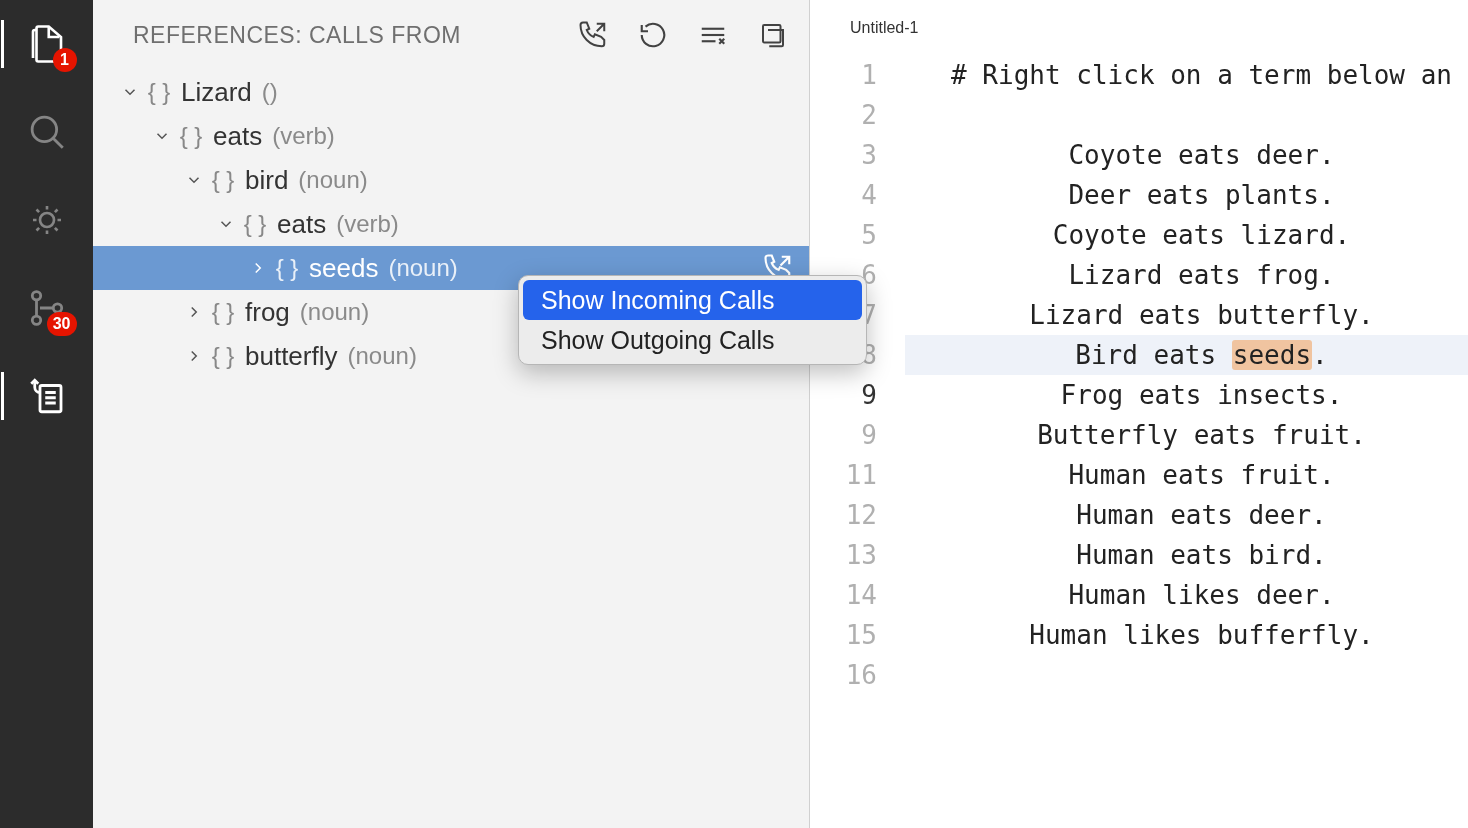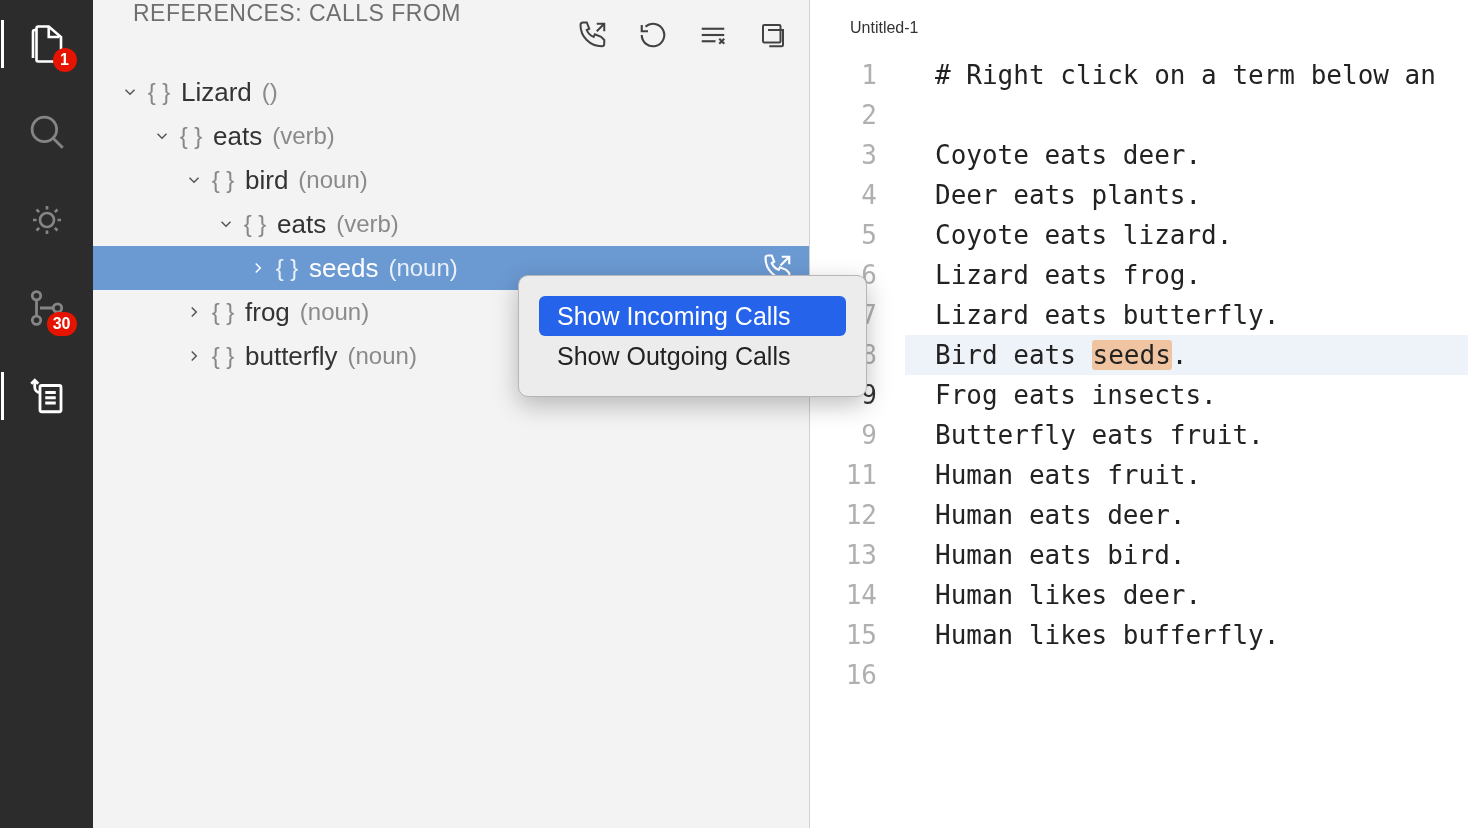--- a/index.html
+++ b/index.html
@@ -9,52 +9,52 @@
   
   .activity-bar { width: 93px; height: 100%; background: #2c2c2c; display: flex; flex-direction: column; align-items: center; padding-top: 20px; gap: 40px; }
   .activity-item { position: relative; width: 48px; height: 48px; display: flex; align-items: center; justify-content: center; color: #858585; cursor: pointer; }
   .activity-item.active { color: #fff; }
   .activity-item.active::before { content:""; position:absolute; left:-22px; top:0; bottom:0; width:3px; background:#fff; }
   .activity-item svg { width: 42px; height: 42px; }
   .badge { position: absolute; bottom: -4px; right: -6px; min-width: 24px; height: 24px; padding: 0 6px; border-radius: 12px; background: #e51400; color: #fff; font-size: 16px; font-weight: 600; display: flex; align-items: center; justify-content: center; }
 
   
   .ref-panel { width: 717px; height: 100%; background: #f3f3f3; border-right: 1px solid #d0d0d0; display: flex; flex-direction: column; position: relative; }
-  .ref-header { height: 70px; display: flex; padding: 0 18px 0 40px; }
+  .ref-header { height: 70px; display: flex; align-items: center; padding: 0 18px 0 40px; }
   .ref-title { font-size: 23px; color: #6f6f6f; letter-spacing: 0.5px; flex: 1; }
   .ref-actions { display: flex; gap: 24px; align-items: center; }
   .ref-action { width: 36px; height: 36px; display:flex; align-items:center; justify-content:center; color:#424242; }
   .ref-action svg { width: 30px; height: 30px; }
 
   .tree { font-size: 26px; color:#333; }
   .tree-row { height: 44px; display: flex; align-items: center; cursor: default; white-space: nowrap; }
   .tree-row.selected { background: #6b99d2; color: #fff; }
   .tree-row.selected .type-ann { color: rgba(255,255,255,0.85); }
   .twisty { width: 26px; height: 26px; display:inline-flex; align-items:center; justify-content:center; color:#555; flex-shrink:0; }
   .tree-row.selected .twisty { color:#fff; }
   .brace-icon { width: 32px; display:inline-flex; align-items:center; justify-content:center; color:#888; font-weight:500; font-size:24px; flex-shrink:0; }
   .tree-row.selected .brace-icon { color: rgba(255,255,255,0.85); }
   .node-label { margin-left: 6px; }
   .type-ann { color:#8a8a8a; margin-left: 10px; font-size:24px; }
   .row-action { margin-left:auto; margin-right:16px; display:inline-flex; align-items:center; color:#fff; }
   .row-action svg { width:30px; height:30px; }
 
   
-  .context-menu { position:absolute; left:425px; top:275px; width:349px; background:#ececec; border:1px solid #b6b6b6; border-radius:10px; box-shadow: 0 8px 24px rgba(0,0,0,0.25); padding:20px; }
+  .context-menu { position:absolute; left:425px; top:275px; width:349px; background:#ececec; border:1px solid #b6b6b6; border-radius:10px; box-shadow: 0 8px 24px rgba(0,0,0,0.25); padding:4px; }
   .menu-item { height:40px; display:flex; align-items:center; padding:0 18px; font-size:25px; color:#222; border-radius:6px; }
   .menu-item.hover { background:#2563eb; color:#fff; }
 
   
   .editor { flex:1; height:100%; background:#ffffff; display:flex; flex-direction:column; }
   .editor-tabs { height:55px; display:flex; align-items:center; padding-left:40px; font-size:16px; color:#333; }
   .editor-body { flex:1; display:flex; font-family: "SF Mono", Menlo, Consolas, monospace; font-size:26px; line-height:40px; color:#222; overflow:hidden; }
   .gutter { width:95px; text-align:right; padding-right:28px; color:#b0b0b0; }
   .gutter .ln { height:40px; }
   .gutter .ln.cur { color:#333; }
-  .code { flex:1; }
+  .code { flex:1;text-align:center; }
   .codeline { height:40px; white-space:pre; padding-left:30px; }
   .codeline.hl { background:#eef2f9; }
   .word-hl { background:#f0c4a0; border-radius:3px; padding:0 1px; }
 </style>
 </head>
 <body>
 
 <div class="activity-bar">
   <div class="activity-item active">
     <svg viewBox="0 0 24 24" fill="none" stroke="currentColor" stroke-width="1.5">

